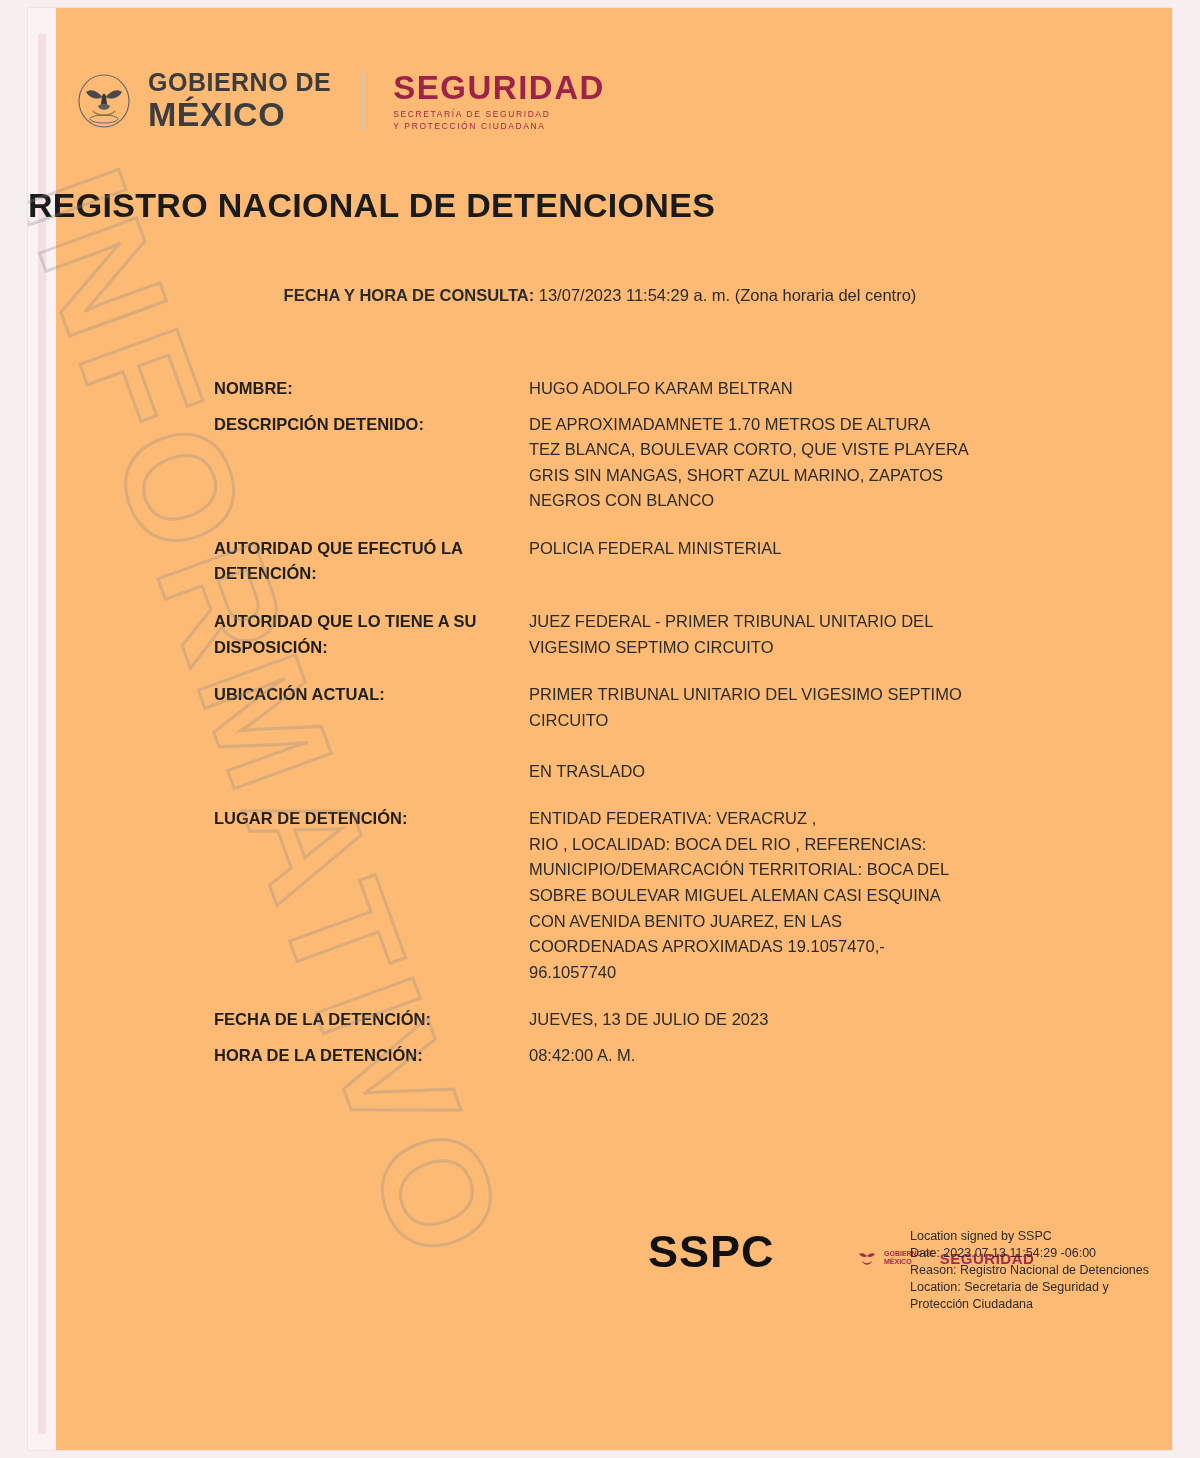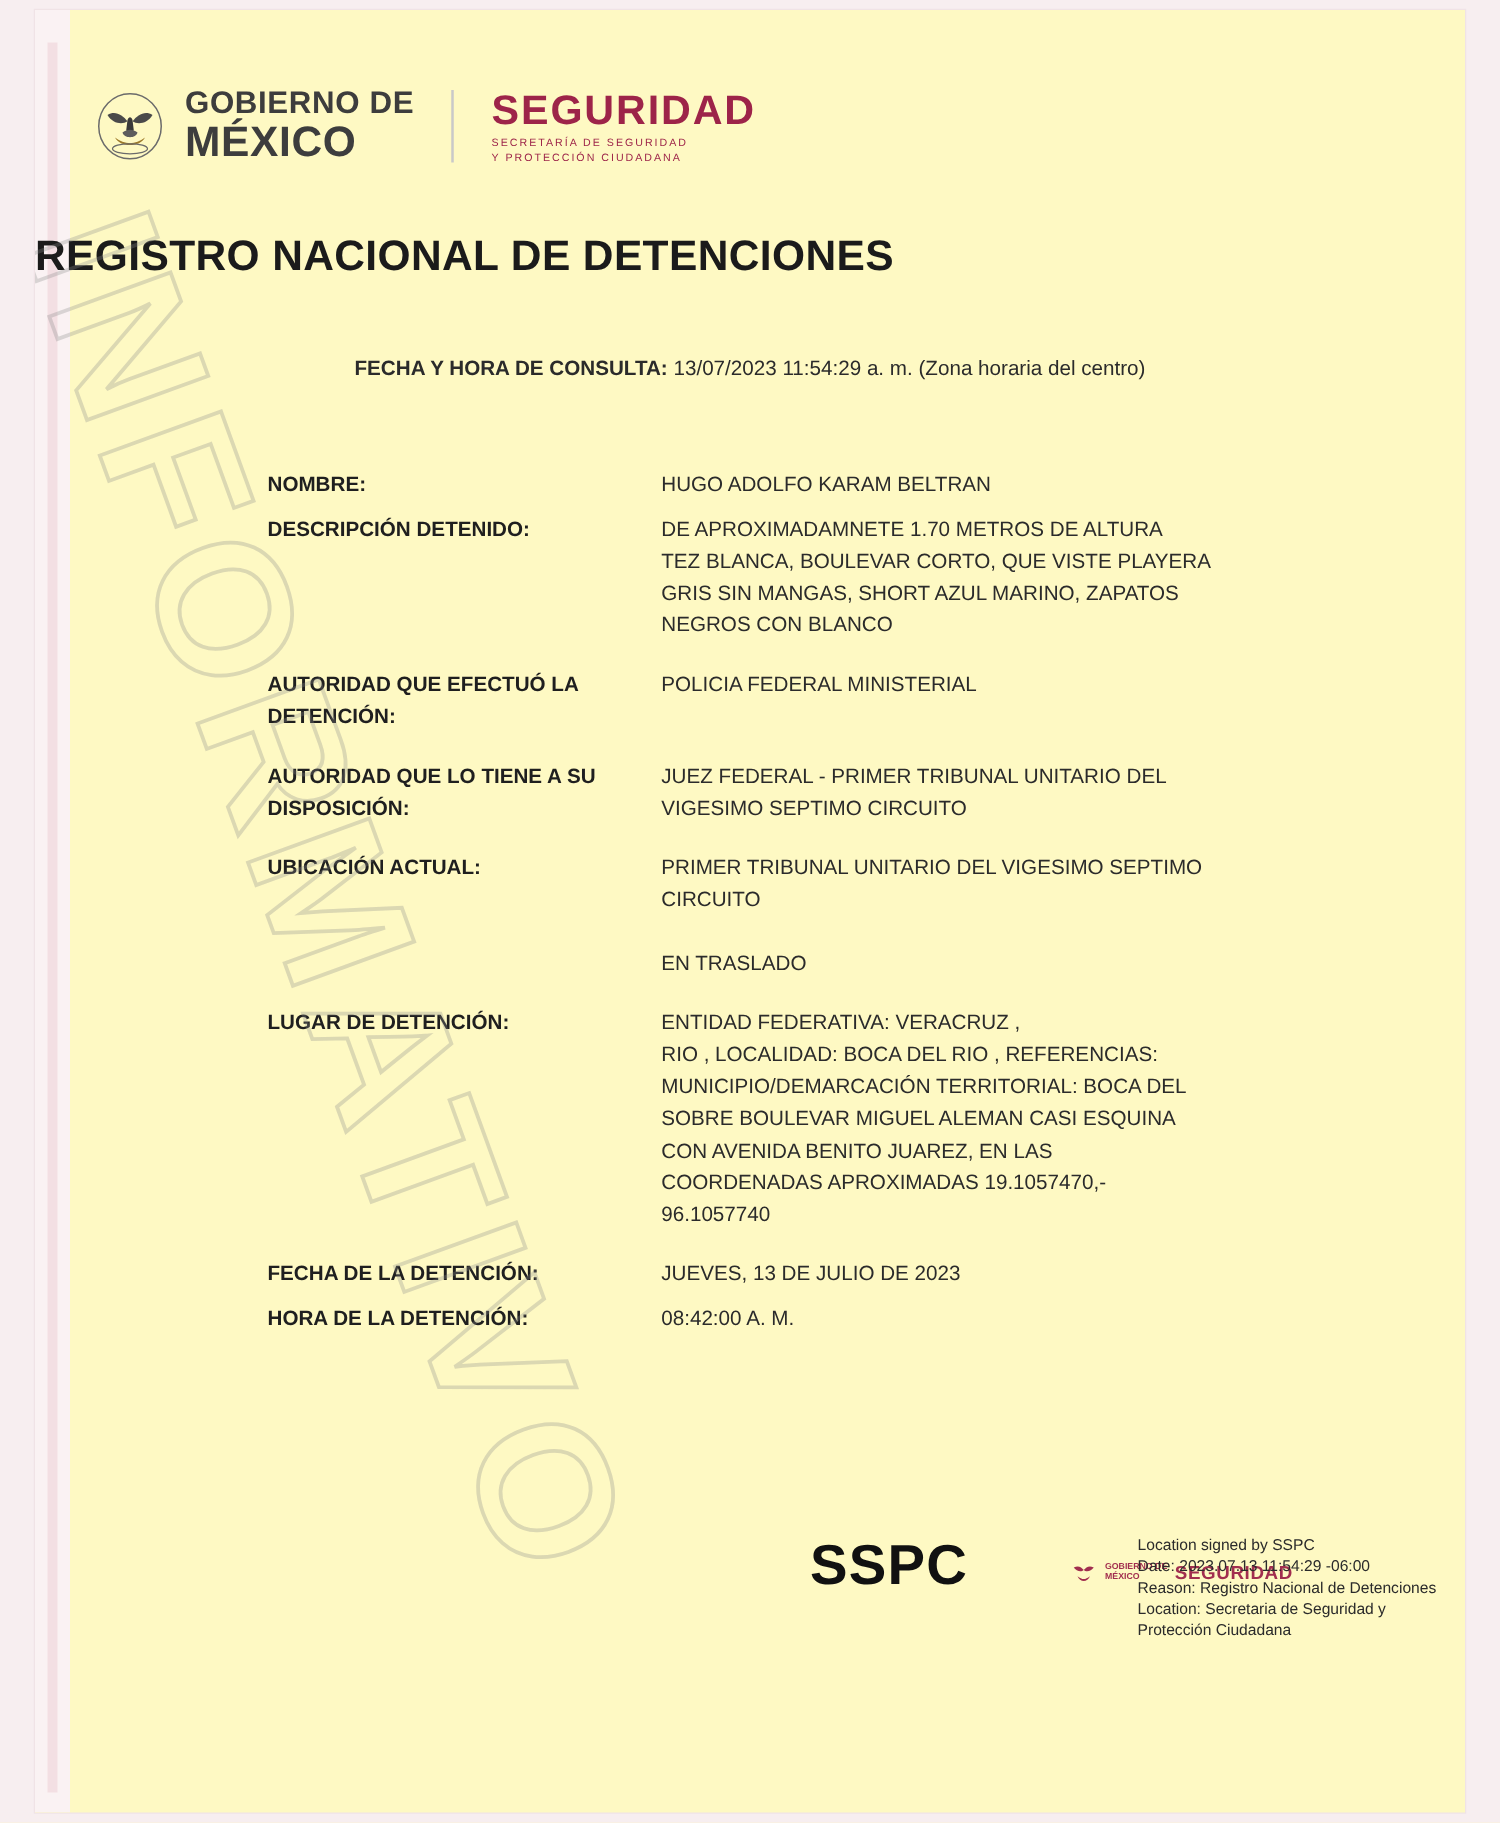--- a/index.html
+++ b/index.html
@@ -13,21 +13,21 @@
     font-family: "Liberation Sans", sans-serif;
     position: relative;
     overflow: hidden;
   }
   .page {
     position: absolute;
     left: 28px;
     top: 8px;
     width: 1144px;
     height: 1442px;
-    background: #fef9c3;
+    background: #fdba74;
     box-shadow: 0 0 0 1px #f0e3e6;
     overflow: hidden;
   }
   .left-strip {
     position: absolute;
     left: 0;
     top: 0;
     width: 28px;
     height: 100%;
     background: #faf2f3;

